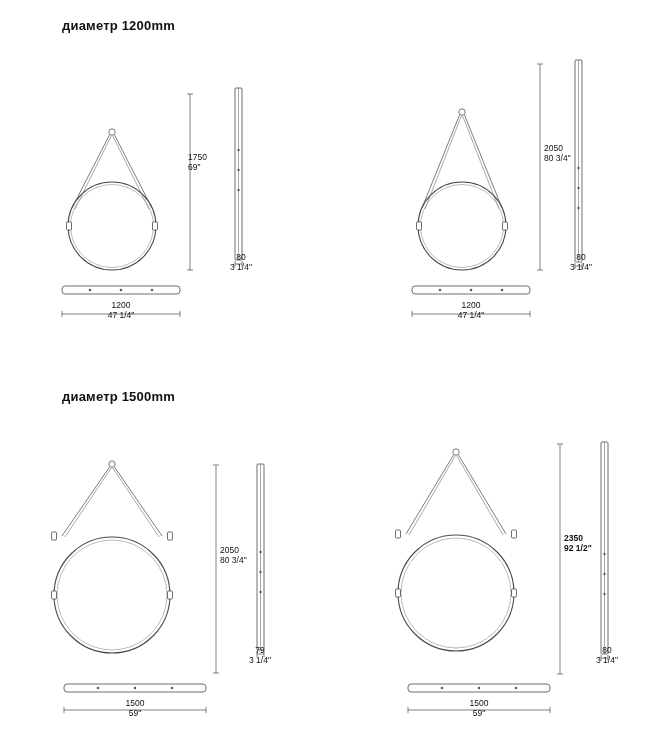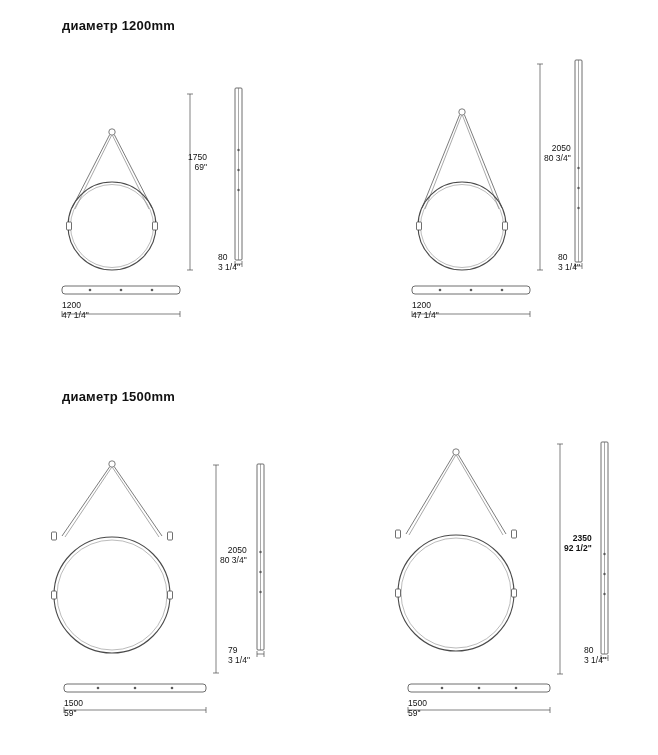--- a/index.html
+++ b/index.html
@@ -30,22 +30,23 @@
   }
   .title-1 { left: 62px; top: 18px; }
   .title-2 { left: 62px; top: 389px; }
 
   .dim-label {
     position: absolute;
     font-size: 8.5px;
     line-height: 10px;
     color: #111;
     white-space: nowrap;
-  }
-  .dim-label.right-al { text-align: right; }
+    text-align: center;
+  }
+  .dim-label.right-al { text-align: left; }
 
   svg.fig {
     position: absolute;
     overflow: visible;
   }
   .ln {
     stroke: #5a5a5a;
     stroke-width: 0.8;
     fill: none;
   }
@@ -222,21 +223,21 @@
   <svg class="fig" style="left:250px; top:460px;" width="26" height="200" viewBox="0 0 26 200">
     <rect class="barfill" x="7" y="4" width="7" height="186" rx="1"></rect>
     <path class="ln-thin" d="M10.5 4 L10.5 190"></path>
     <circle class="dot" cx="10.5" cy="92" r="1.2"></circle>
     <circle class="dot" cx="10.5" cy="112" r="1.2"></circle>
     <circle class="dot" cx="10.5" cy="132" r="1.2"></circle>
     <path class="dimline" d="M7 194 L14 194"></path>
     <path class="dimline" d="M7 191 L7 197"></path>
     <path class="dimline" d="M14 191 L14 197"></path>
   </svg>
-  <div class="dim-label" style="left:228px; top:645px; width:46px;">
+  <div class="dim-label" style="left:237px; top:645px; width:46px;">
     <span>79</span><br>
     <span>3 1/4"</span>
   </div>
 
   <svg class="fig" style="left:58px; top:678px;" width="160" height="40" viewBox="0 0 160 40">
     <rect class="barfill" x="6" y="6" width="142" height="8" rx="3"></rect>
     <circle class="dot" cx="40" cy="10" r="1.3"></circle>
     <circle class="dot" cx="77" cy="10" r="1.3"></circle>
     <circle class="dot" cx="114" cy="10" r="1.3"></circle>
     <path class="dimline" d="M6 32 L148 32"></path>

